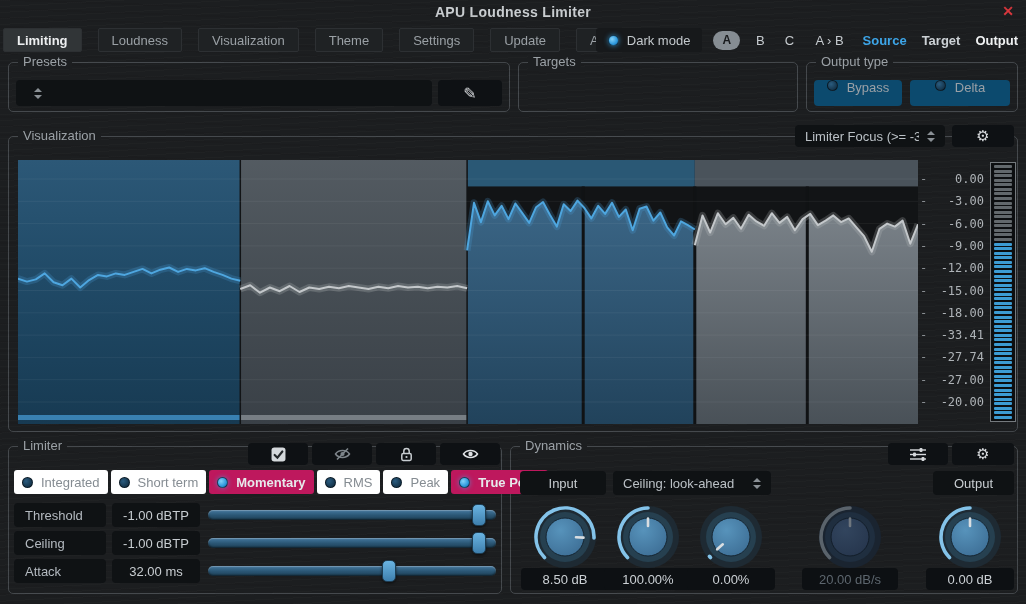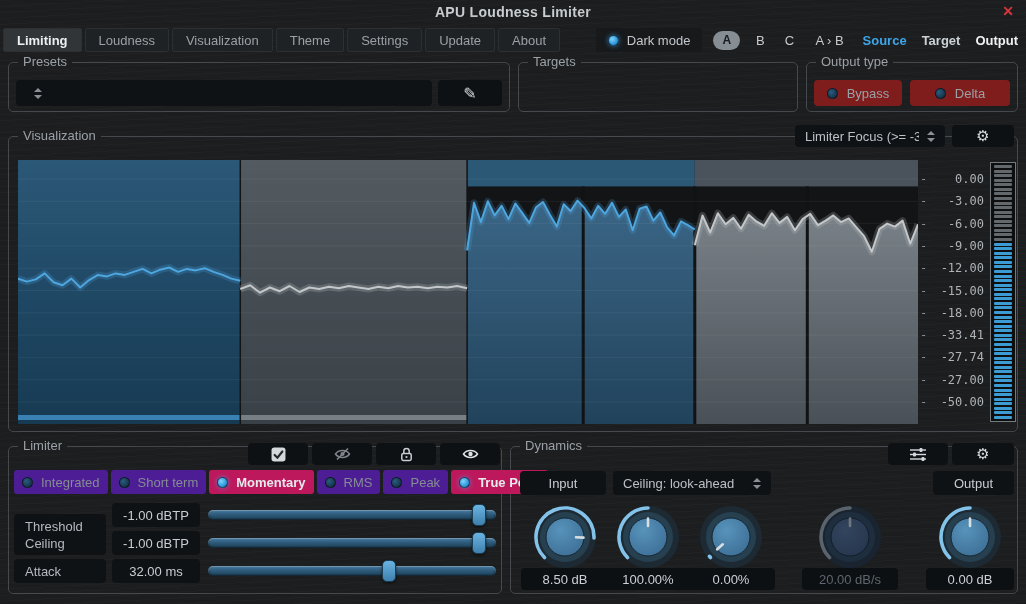--- a/index.html
+++ b/index.html
@@ -18,21 +18,21 @@
   .abs { position:absolute; }
 
   
   .titlebar { position:absolute; top:0; left:0; right:0; height:26px; }
   .title { position:absolute; top:4px; left:0; right:0; text-align:center;
     font-size:14px; font-weight:600; color:#c9cdd0; letter-spacing:.3px; }
   .close { position:absolute; top:3px; right:12px; font-size:14px; font-weight:700;
     color:#d8363c; cursor:default; }
 
   
-  .tabs { position:absolute; top:28px; left:3px; display:flex; gap:3px; z-index:6; }
+  .tabs { position:absolute; top:28px; left:3px; display:flex; gap:16px; z-index:6; }
   .tab { height:24px; padding:0 13px; display:flex; align-items:center;
     background:#1f2224; border:1px solid #2d3033; border-radius:2px;
     color:#9aa0a5; font-size:13px; }
   .tab.active { background:#313537; color:#edeff0; font-weight:600; }
   .tabs-right { position:absolute; top:28px; right:6px; height:24px;
     display:flex; align-items:center; gap:11px; z-index:6; }
   .darkmode { height:24px; padding:0 12px; display:flex; align-items:center; gap:8px;
     background:#17191b; border-radius:3px; color:#c4c9cd; font-size:13px; }
   .pill { width:27px; height:19px; border-radius:10px; background:#868d93;
     color:#191b1d; font-size:12px; font-weight:700;
@@ -52,22 +52,22 @@
   
   .select { position:absolute; background:#0f1214; border-radius:4px; height:26px;
     display:flex; align-items:center; padding:0 10px; color:#bbc1c6; font-size:13px; z-index:6; }
   .select .lbl { flex:1; white-space:nowrap; overflow:hidden; }
   .spin { display:flex; flex-direction:column; gap:3px; margin-left:8px; }
   .spin b { width:0; height:0; border-left:4px solid transparent; border-right:4px solid transparent; }
   .spin b.up { border-bottom:4px solid #8a9095; }
   .spin b.dn { border-top:4px solid #8a9095; }
   .iconbtn { position:absolute; background:#0e1114; border-radius:4px;
     display:flex; align-items:center; justify-content:center; color:#d7dadd; z-index:6; }
-  .chip { position:absolute; background:#7f1d1d; border-radius:4px; height:26px;
-    display:flex; align-items:center; justify-content:center; gap:9px;
+  .chip { position:absolute; background:#0c4a6e; border-radius:4px; height:26px;
+    display:flex; justify-content:center; gap:9px;
     color:#9aa0a6; font-size:13px; z-index:6; }
   .led { width:11px; height:11px; border-radius:50%; flex:0 0 auto;
     border:1px solid rgba(0,0,0,.55); }
   .led.on { background:radial-gradient(circle at 35% 35%, #83d2f8, #2f9ade 60%, #1a6ca6);
     box-shadow:0 0 5px rgba(62,166,226,.65); }
   .led.off { background:radial-gradient(circle at 35% 35%, #2b5c7f, #173односто850 0, #173850 65%, #102a3e); }
   .led.off { background:radial-gradient(circle at 35% 35%, #2b5c7f, #173850 65%, #102a3e); }
 
   
   .axis { position:absolute; left:920px; top:160px; width:64px; height:264px; z-index:6; }
@@ -76,21 +76,21 @@
   .axis .dash { width:8px; color:#888d91; }
   .axis .num { flex:1; text-align:right; }
   .meter { position:absolute; left:990px; top:162px; width:26px; height:260px;
     border:1px solid #74797d; background:#0c0e10; padding:2px 3px; display:flex;
     flex-direction:column; justify-content:space-between; z-index:6; }
   .meter .seg { height:3px; border-radius:1px; }
 
   
   .toolbtn { width:60px; height:22px; top:443px; }
   .measures { position:absolute; left:14px; top:470px; width:482px; display:flex; gap:3px; z-index:6; }
-  .measure { flex:1 1 auto; height:24px; padding:0 8px; background:#4c1d95; border-radius:3px;
+  .measure { flex:1 1 auto; height:24px; padding:0 8px; background:#ffffff; border-radius:3px;
     display:flex; align-items:center; justify-content:center; gap:8px;
     color:#858c92; font-size:13px; white-space:nowrap; }
   .measure.active { background:#be185d; color:#e7eaec; font-weight:600; }
   .pchip { position:absolute; height:24px; background:#0f1214; border-radius:4px;
     color:#b4bac0; font-size:13px; display:flex; align-items:center; padding:0 11px; z-index:6; }
   .pchip.val { justify-content:center; padding:0; color:#c8cdd1; }
   .slider { position:absolute; height:24px; z-index:6; }
   .slider .track { position:absolute; top:7px; left:0; right:0; height:10px; border-radius:5px;
     background:linear-gradient(180deg,#44789f,#2a5573 55%,#1f4259);
     box-shadow:inset 0 1px 1px rgba(255,255,255,.28), inset 0 -1px 2px rgba(0,0,0,.55); }
@@ -281,21 +281,21 @@
       <div class="row" style="top: 190.4px;">
         <span class="dash">-</span>
         <span class="num">-27.74</span>
       </div>
       <div class="row" style="top: 212.7px;">
         <span class="dash">-</span>
         <span class="num">-27.00</span>
       </div>
       <div class="row" style="top: 235px;">
         <span class="dash">-</span>
-        <span class="num">-50.00</span>
+        <span class="num">-20.00</span>
       </div>
     </div>
   <div class="meter" id="meter">
       <div class="seg" style="background: rgb(98, 104, 108);"></div>
       <div class="seg" style="background: rgb(98, 104, 108);"></div>
       <div class="seg" style="background: rgb(98, 104, 108);"></div>
       <div class="seg" style="background: rgb(98, 104, 108);"></div>
       <div class="seg" style="background: rgb(98, 104, 108);"></div>
       <div class="seg" style="background: rgb(98, 104, 108);"></div>
       <div class="seg" style="background: rgb(98, 104, 108);"></div>
@@ -400,21 +400,21 @@
     <div class="measure">
       <span class="led off"></span>
       <span>Peak</span>
     </div>
     <div class="measure active">
       <span class="led on"></span>
       <span>True Peak</span>
     </div>
   </div>
 
-  <div class="pchip" style="left:14px; top:514px; width:92px;">Threshold</div>
+  <div class="pchip" style="left:14px; top:503px; width:92px;">Threshold</div>
   <div class="pchip val" style="left:112px; top:503px; width:88px;">-1.00 dBTP</div>
   <div class="slider" style="left:208px; top:503px; width:288px;">
     <div class="track"></div>
     <div class="handle" style="left: calc(96.5% - 13.51px);"></div>
   </div>
 
   <div class="pchip" style="left:14px; top:531px; width:92px;">Ceiling</div>
   <div class="pchip val" style="left:112px; top:531px; width:88px;">-1.00 dBTP</div>
   <div class="slider" style="left:208px; top:531px; width:288px;">
     <div class="track"></div>

